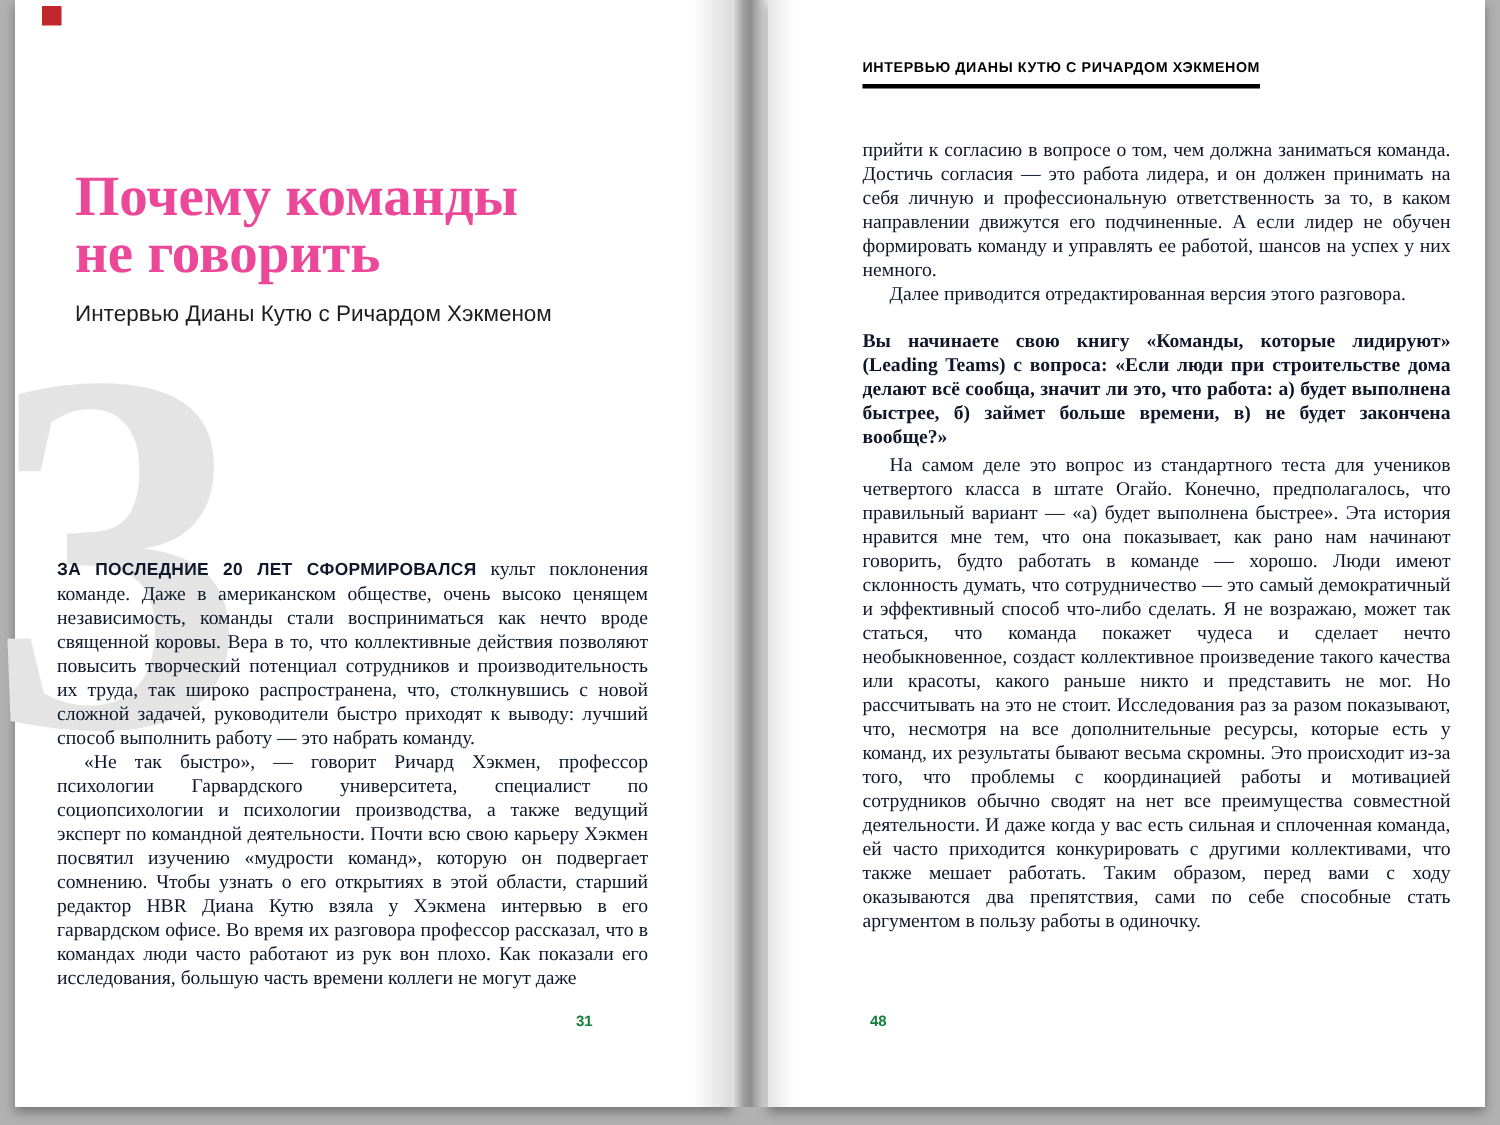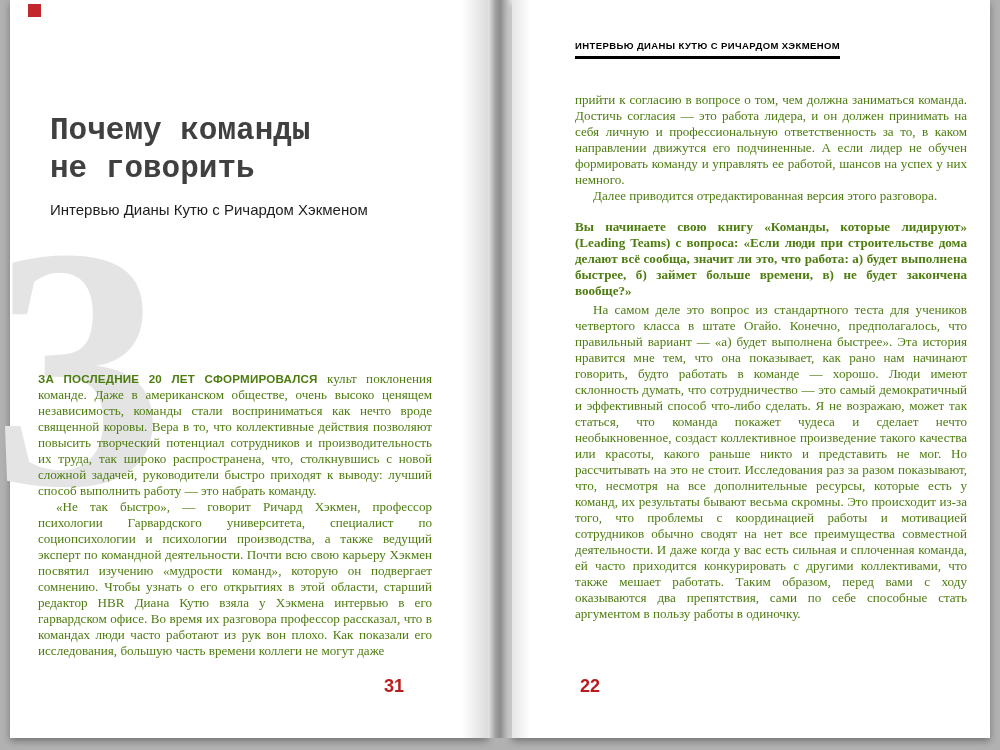--- a/index.html
+++ b/index.html
@@ -41,41 +41,41 @@
     position:absolute; left:-18px; top:196px;
     font-family:"Liberation Serif", serif;
     font-weight:bold;
     font-size:345px; line-height:1;
     color:#e4e4e4;
     letter-spacing:-8px;
     user-select:none;
   }
   .title {
     position:absolute; left:40px; top:112px;
-    font-family:Liberation Mono, monospace;
+    font-family:Liberation Serif, serif;
     font-weight:600;
-    font-size:31px; line-height:38px;
-    color:#404040;
+    font-size:38px; line-height:38px;
+    color:#ec4899;
   }
   .subtitle {
     position:absolute; left:40px; top:201px;
     font-family:"Liberation Sans", sans-serif;
     font-size:15px; color:#1e1e1e;
   }
   .body-col {
     position:absolute;
     color:#141414;
   }
   .left-body  { left:28px; top:371px; width:394px; }
   .right-body { left:63px; top:92px;  width:392px; }
   .para {
     font-size:13.1px;
     line-height:16px;
     text-align:justify;
-    color:#4d7c0f;
+    color:#0f172a;
   }
   .para.indent { text-indent:18px; }
   .para.question {
     font-weight:bold;
     margin:15px 0 3px 0;
   }
   .lead-in {
     font-family:"Liberation Sans", sans-serif;
     font-weight:bold;
     font-size:11.6px;
@@ -89,22 +89,22 @@
     letter-spacing:.4px;
     color:#000;
     border-bottom:3px solid #000;
     padding-bottom:5px;
     white-space:nowrap;
   }
   .page-number {
     position:absolute; top:676px;
     font-family:"Liberation Sans", sans-serif;
     font-weight:bold;
-    font-size:18px;
-    color:#b91c1c;
+    font-size:10px;
+    color:#15803d;
   }
   .page-number-left  { left:374px; }
   .page-number-right { left:68px; }
 </style>
 </head>
 <body>
 
 <div class="page page-left">
   <div class="red-tab" style="background: rgb(193, 39, 45);"></div>
   <div class="chapter-number">3</div>
@@ -120,14 +120,14 @@
 <div class="spine"></div>
 
 <div class="page page-right">
   <div class="running-head">ИНТЕРВЬЮ ДИАНЫ КУТЮ С РИЧАРДОМ ХЭКМЕНОМ</div>
   <div class="body-col right-body">
     <p class="para">прийти к согласию в вопросе о том, чем должна заниматься команда. Достичь согласия — это работа лидера, и он должен принимать на себя личную и профессиональную ответственность за то, в каком направлении движутся его подчиненные. А если лидер не обучен формировать команду и управлять ее работой, шансов на успех у них немного.</p>
     <p class="para indent">Далее приводится отредактированная версия этого разговора.</p>
     <p class="para question">Вы начинаете свою книгу «Команды, которые лидируют» (Leading Teams) с вопроса: «Если люди при строительстве дома делают всё сообща, значит ли это, что работа: а) будет выполнена быстрее, б) займет больше времени, в) не будет закончена вообще?»</p>
     <p class="para indent">На самом деле это вопрос из стандартного теста для учеников четвертого класса в штате Огайо. Конечно, предполагалось, что правильный вариант — «а) будет выполнена быстрее». Эта история нравится мне тем, что она показывает, как рано нам начинают говорить, будто работать в команде — хорошо. Люди имеют склонность думать, что сотрудничество — это самый демократичный и эффективный способ что-либо сделать. Я не возражаю, может так статься, что команда покажет чудеса и сделает нечто необыкновенное, создаст коллективное произведение такого качества или красоты, какого раньше никто и представить не мог. Но рассчитывать на это не стоит. Исследования раз за разом показывают, что, несмотря на все дополнительные ресурсы, которые есть у команд, их результаты бывают весьма скромны. Это происходит из-за того, что проблемы с координацией работы и мотивацией сотрудников обычно сводят на нет все преимущества совместной деятельности. И даже когда у вас есть сильная и сплоченная команда, ей часто приходится конкурировать с другими коллективами, что также мешает работать. Таким образом, перед вами с ходу оказываются два препятствия, сами по себе способные стать аргументом в пользу работы в одиночку.</p>
   </div>
-  <div class="page-number page-number-right">22</div>
+  <div class="page-number page-number-right">48</div>
 </div>
 
 </body></html>

